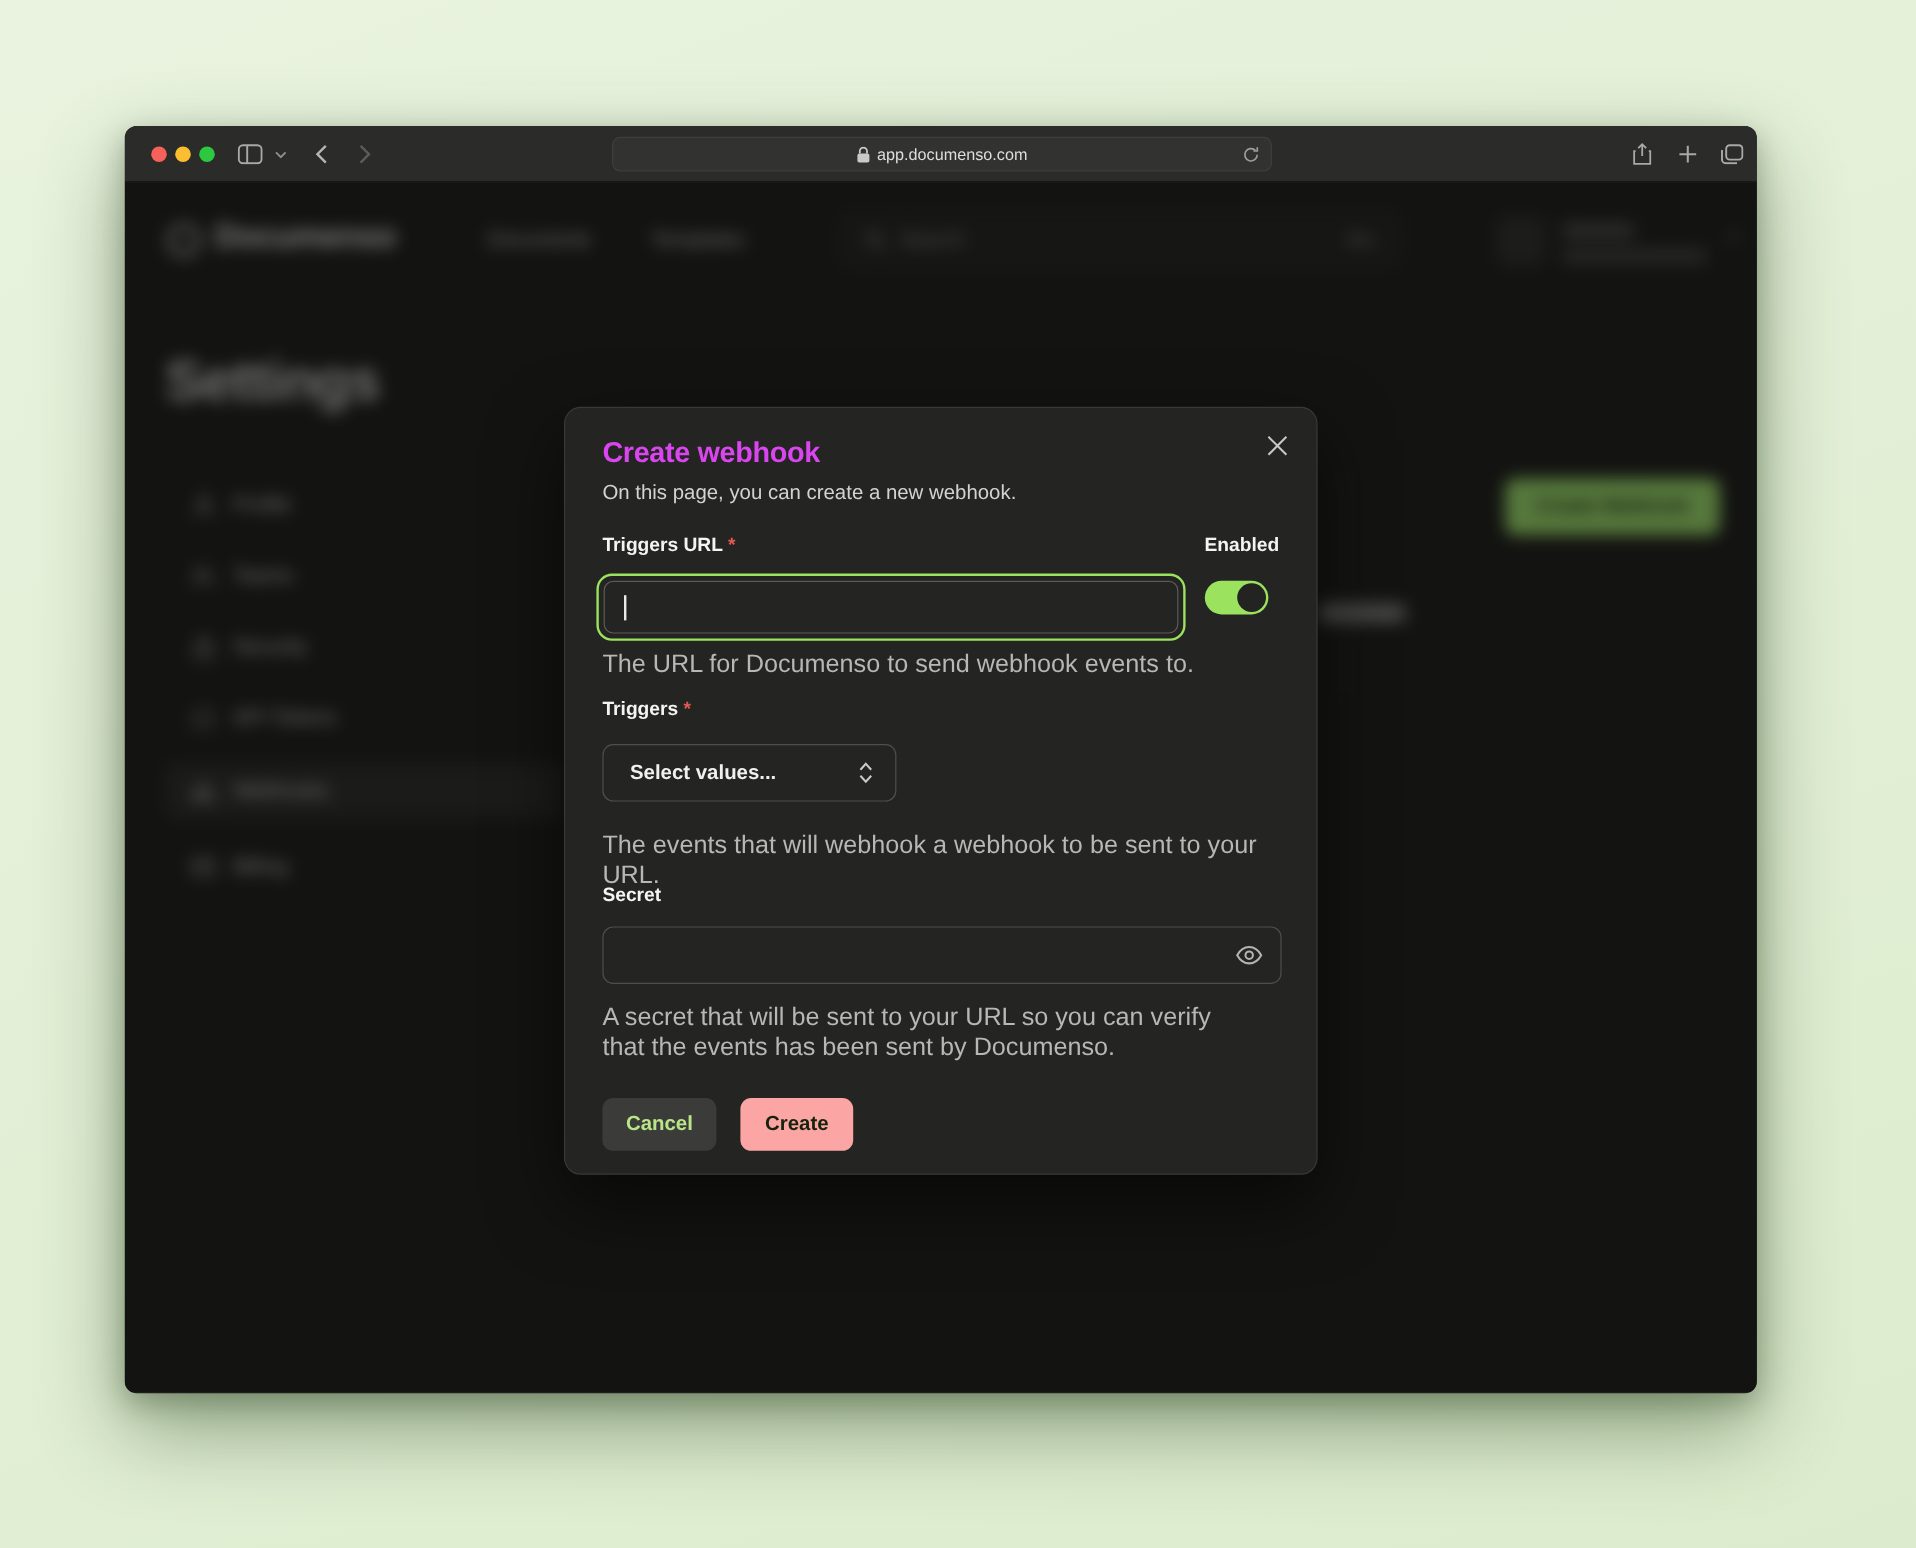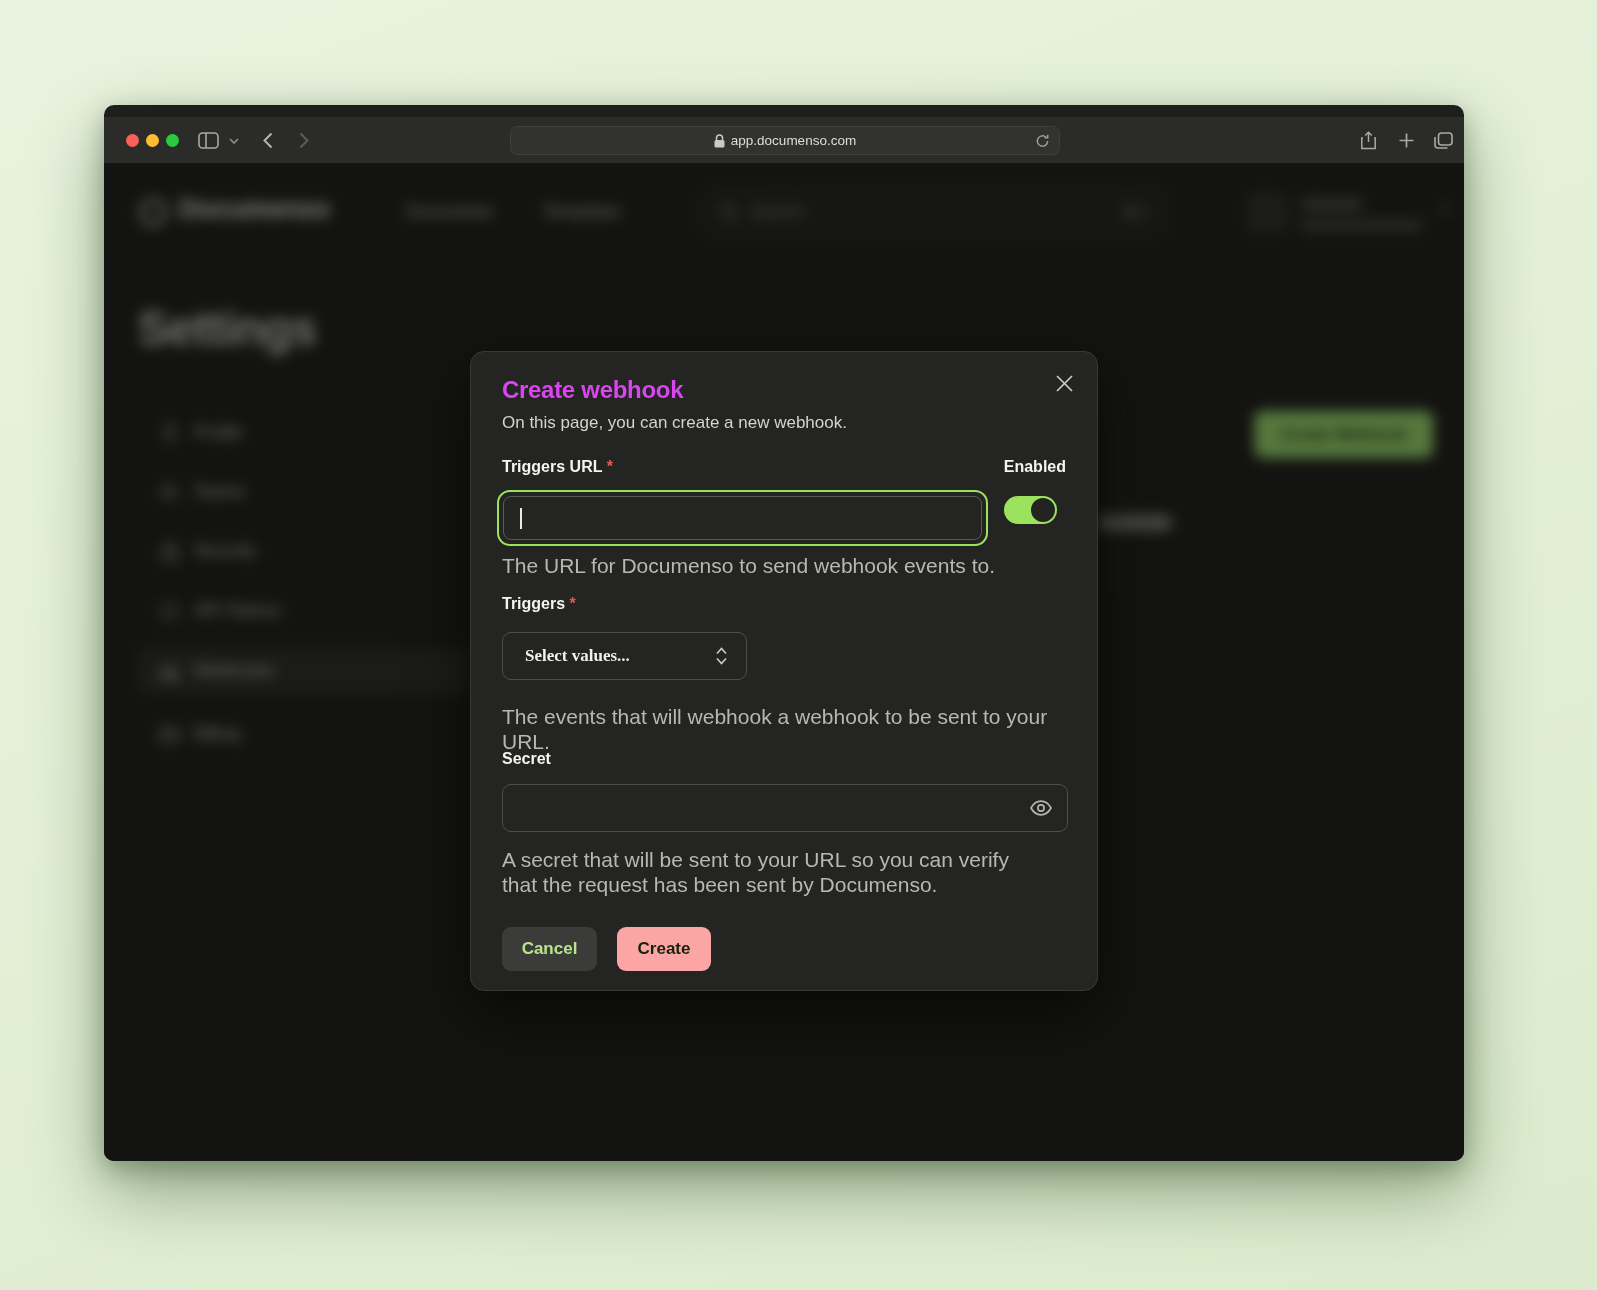--- a/index.html
+++ b/index.html
@@ -11,21 +11,20 @@
   }
   .window {
     position:absolute; left:104px; top:105px; width:1360px; height:1056px;
     border-radius:10px; overflow:hidden; background:#1e1e1c;
     box-shadow:0 30px 70px rgba(45,70,35,.45), 0 8px 24px rgba(45,70,35,.35);
   }
   
   .toolbar {
     height:47px; background:#2b2b29; border-bottom:1px solid #151513;
     position:relative;
-    margin-top:12px;
   }
   .tl { position:absolute; top:17px; width:13px; height:13px; border-radius:50%; }
   .tbtn { position:absolute; top:0; height:47px; display:flex; align-items:center; justify-content:center; color:#a9a9a5; }
   .urlbar {
     position:absolute; left:406px; top:9px; width:550px; height:29px;
     background:#323230; border:1px solid #3e3e3c; border-radius:7px;
     display:flex; align-items:center; justify-content:center; gap:6px;
     color:#dededa; font-size:13.5px;
   }
   .urlbar .reload { position:absolute; right:9px; top:6px; color:#9e9e9a; }
@@ -76,21 +75,21 @@
     position:relative;
   }
   .caret { position:absolute; left:16px; top:11px; width:2px; height:21px; background:#eaeae6; animation:blink 1.1s steps(1) infinite; }
   @keyframes blink { 50% { opacity:0; } }
   .toggle { position:absolute; right:40px; top:144px; width:53px; height:28px; background:#9be25f; border-radius:15px; }
   .toggle .knob { position:absolute; right:2px; top:2px; width:24px; height:24px; border-radius:50%; background:#232321; }
   .helper { position:absolute; left:31px; font-size:21px; color:#b7b7b3; line-height:25px; }
   .select {
     position:absolute; left:31px; top:280px; width:245px; height:48px;
     border:1px solid #4e4e4c; border-radius:9px; display:flex; align-items:center;
-    color:#f0f0ee; font-size:17px; font-weight:bold; padding-left:22px;font-family:Liberation Serif, serif;
+    color:#f0f0ee; font-size:17px; font-weight:bold; padding-left:22px;
   }
   .select .chevs { position:absolute; right:18px; display:flex; color:#c9c9c5; }
   .secret-input {
     position:absolute; left:31px; top:432px; width:566px; height:48px;
     border:1px solid #4e4e4c; border-radius:9px;
   }
   .eye { position:absolute; right:14px; top:12px; color:#b4b4b0; display:flex; }
   .btn { position:absolute; top:563px; height:44px; border-radius:9px; display:flex; align-items:center; justify-content:center; font-size:17px; font-weight:bold; cursor:pointer;margin-top:12px; }
   .btn-cancel { left:31px; width:95px; background:#3b3b39; color:#b9e589; }
   .btn-create { left:146px; width:94px; background:#fca5a5; color:#16230c; }
@@ -310,20 +309,20 @@
 
       <div class="secret-input">
         <span class="eye">
           <svg width="24" height="22" viewBox="0 0 24 22" fill="none" stroke="#b4b4b0" stroke-width="1.7">
             <path d="M2 11 C4.5 6.5 8 4.2 12 4.2 S19.5 6.5 22 11 C19.5 15.5 16 17.8 12 17.8 S4.5 15.5 2 11 Z"></path>
             <circle cx="12" cy="11" r="3.1"></circle>
           </svg>
         </span>
       </div>
 
-      <div class="helper" style="top:495px;width:525px">A secret that will be sent to your URL so you can verify that the request has been sent by Documenso.</div>
+      <div class="helper" style="top:495px;width:525px">A secret that will be sent to your URL so you can verify that the events has been sent by Documenso.</div>
 
       <div class="btn btn-cancel">Cancel</div>
       <div class="btn btn-create">Create</div>
     </div>
 
   </div>
 </div>
 
 </body></html>

